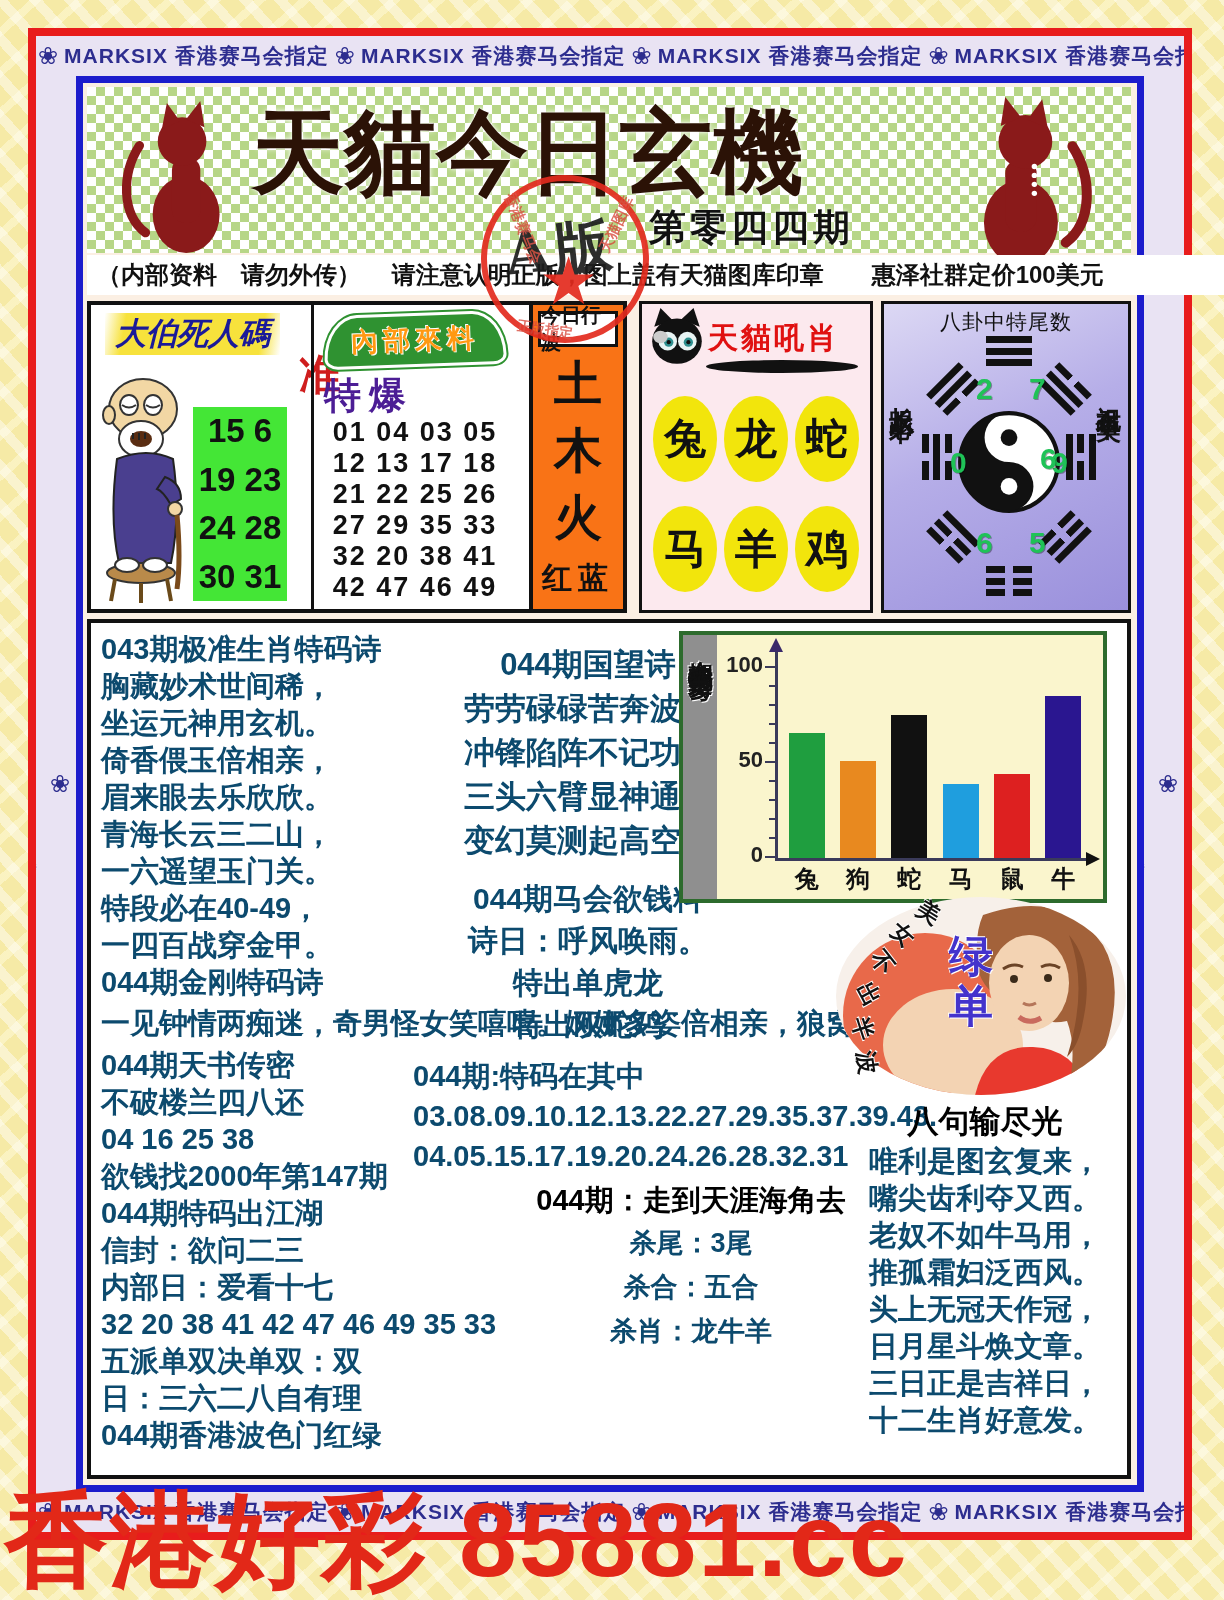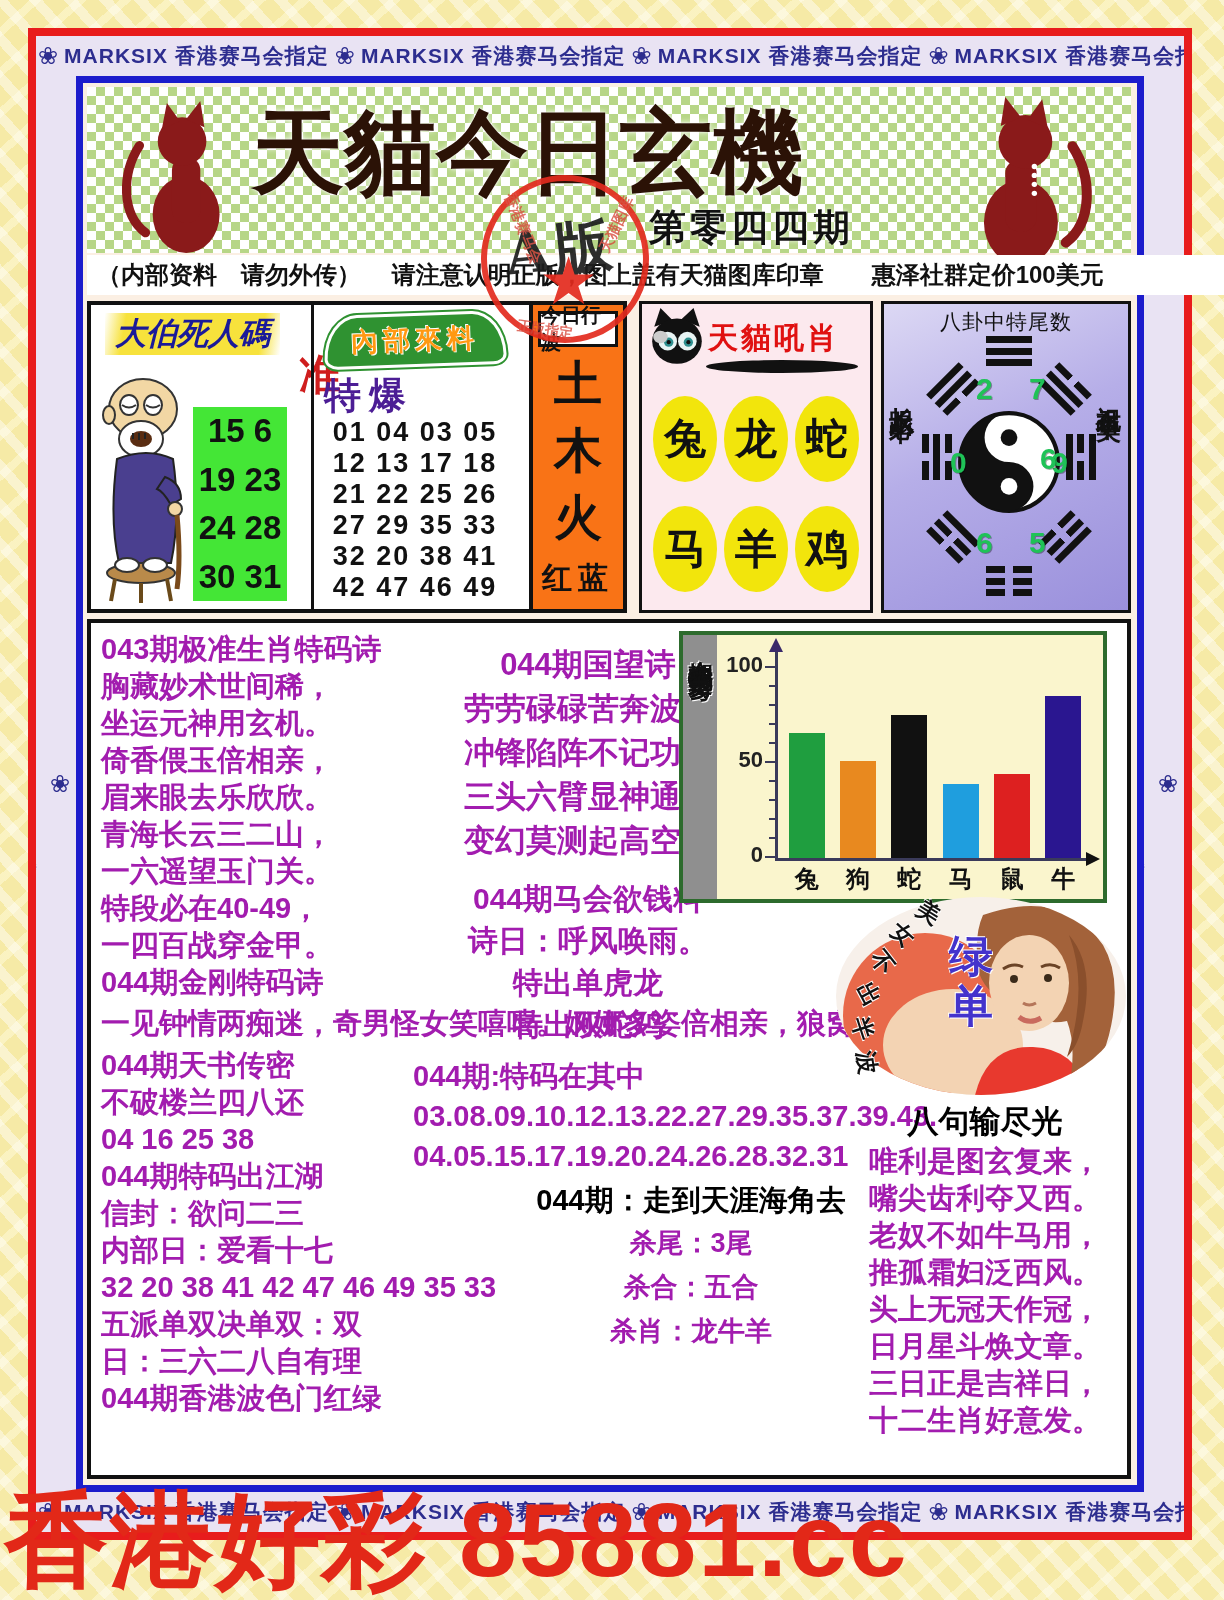--- a/index.html
+++ b/index.html
@@ -123,21 +123,21 @@
   .bnum { position:absolute; color:#1fc257; font-weight:bold; font-size:30px;
     text-shadow:1px 1px 0 rgba(0,0,0,.35); letter-spacing:14px; }
   .bnum-top { left:52px; top:36px; } .bnum-bottom { left:52px; bottom:36px; }
   .bnum-left { left:26px; top:110px; letter-spacing:0; }
   .bnum-right { right:26px; top:110px; letter-spacing:0; }
   .bnum-center { left:116px; top:106px; letter-spacing:0; }
 
   
   .mainbox { position:absolute; left:4px; top:536px; width:1044px; height:860px;
     border:4px solid #111; background:#fff; }
-  .tl { font-size:29px; font-weight:bold; color:#a21caf; line-height:37px; white-space:nowrap; }
+  .tl { font-size:29px; font-weight:bold; color:#0c4a6e; line-height:37px; white-space:nowrap; }
   .col-left1 { position:absolute; left:10px; top:8px; }
   .jingang-line { position:absolute; left:10px; top:382px; }
   .col-left2 { position:absolute; left:10px; top:424px; }
   .col-mid1 { position:absolute; left:322px; top:20px; width:350px; text-align:center; }
   .col-mid1 .tl { font-size:31px; line-height:44px; }
   .col-mid2 { position:absolute; left:322px; top:255px; width:350px; text-align:center; }
   .col-mid2 .tl { font-size:30px; line-height:42px; }
   .col-teco { position:absolute; left:322px; top:433px; text-align:left; }
   .col-teco .tl { line-height:40px; }
   .col-sha { position:absolute; left:420px; top:556px; width:360px; text-align:center; }
@@ -404,20 +404,21 @@
           </div>
         <div class="tl">044期金刚特码诗</div>
       </div>
       <div class="jingang-line tl">一见钟情两痴迷，奇男怪女笑嘻嘻。婀娜多姿倍相亲，狼窝狗巢起挺欢。</div>
       <div class="col-left2">
         <div class="tl">044期天书传密</div>
         <div>
             <div class="tl">不破楼兰四八还</div>
             <div class="tl">04 16 25 38</div>
           </div>
+        <div class="tl">欲钱找2000年第147期</div>
         <div class="tl">044期特码出江湖</div>
         <div>
             <div class="tl">信封：欲问二三</div>
             <div class="tl">内部日：爱看十七</div>
             <div class="tl">32 20 38 41 42 47 46 49 35 33</div>
             <div class="tl">五派单双决单双：双</div>
             <div class="tl">日：三六二八自有理</div>
             <div class="tl">044期香港波色门红绿</div>
           </div>
       </div>

